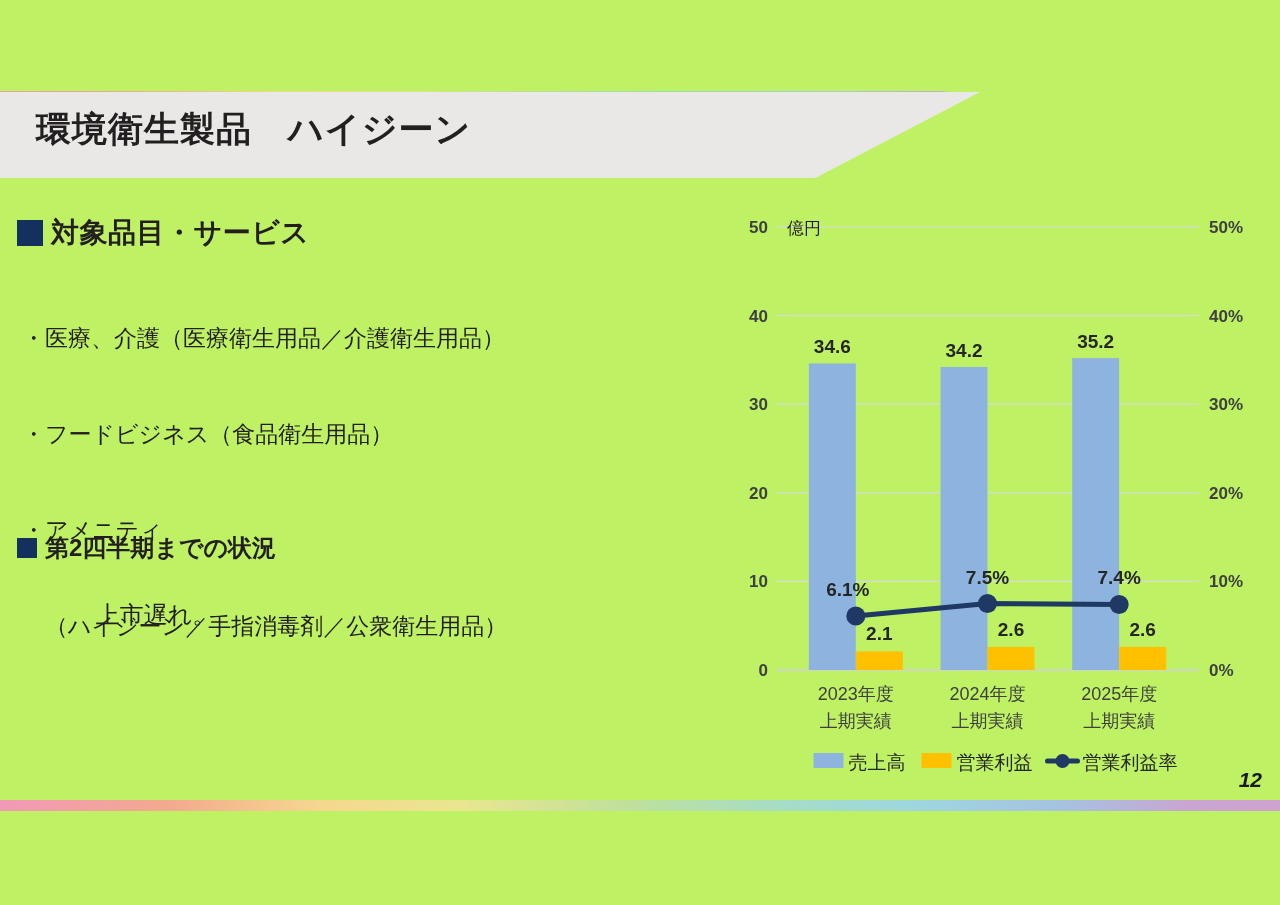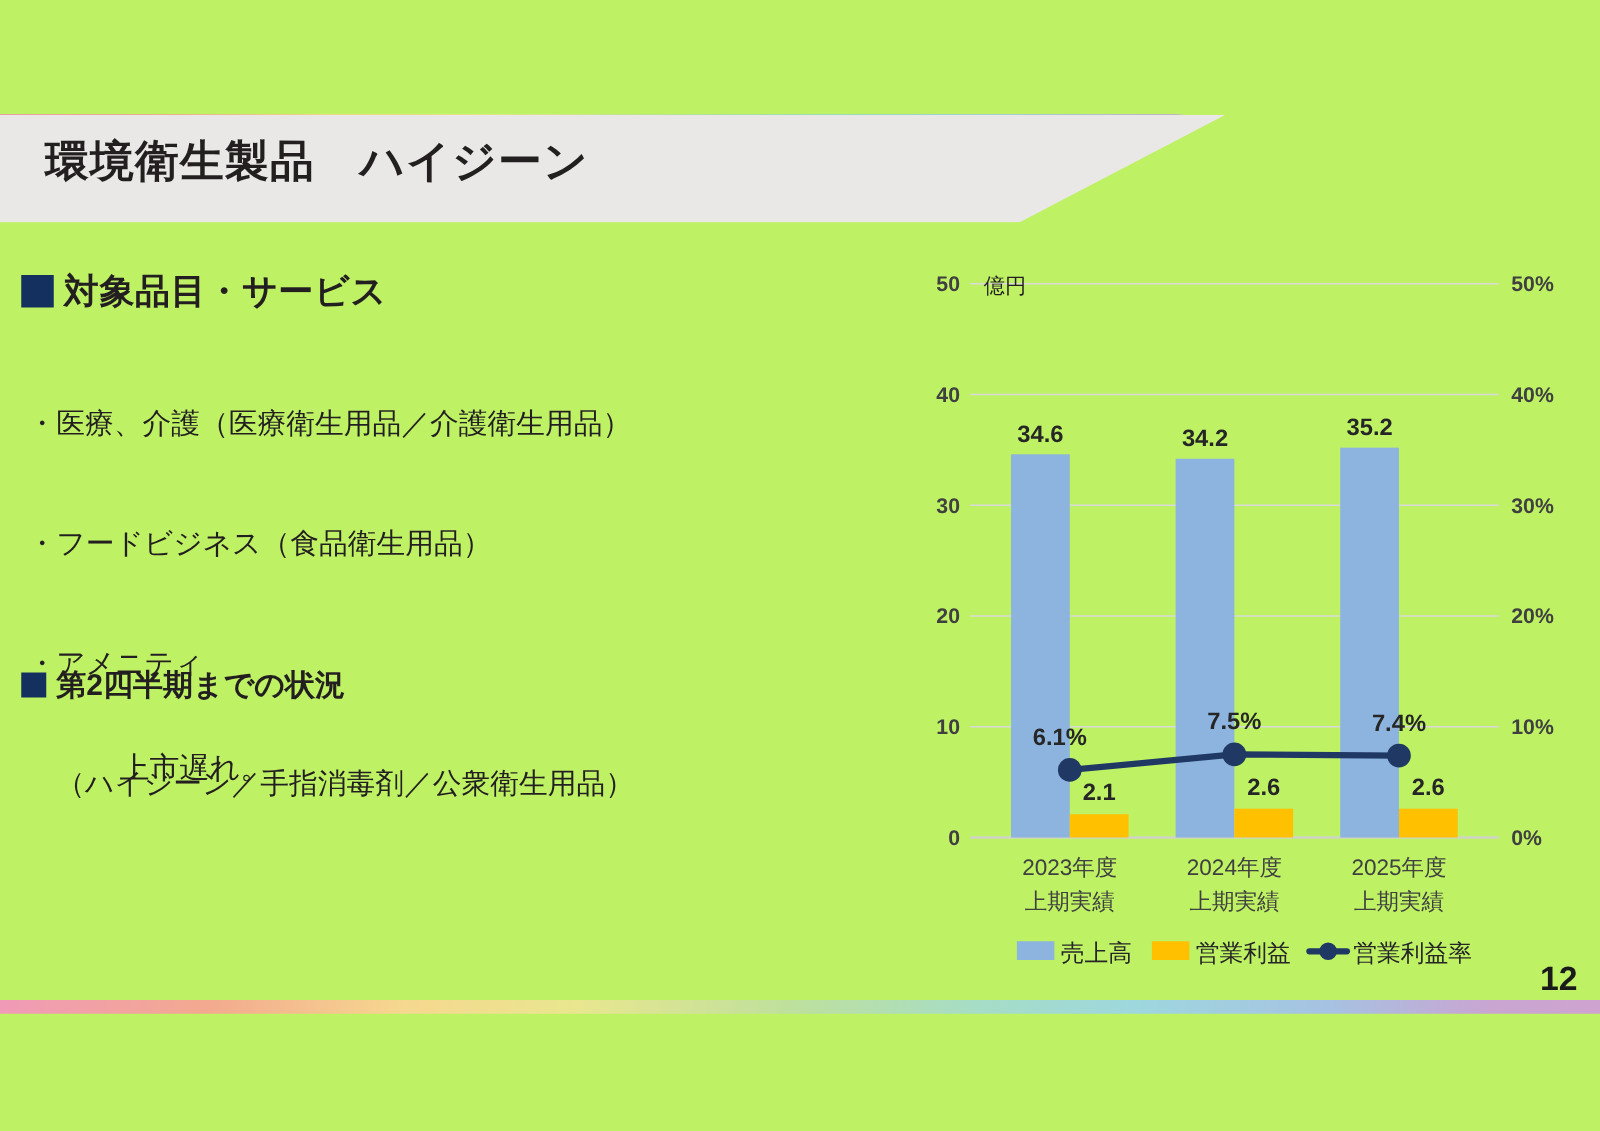--- a/index.html
+++ b/index.html
@@ -116,23 +116,24 @@
     position: absolute;
     left: 730px; top: 205px;
     width: 540px; height: 580px;
   }
   #chart svg { display: block; }
 
   
   #page-number {
     position: absolute;
     right: 18px; top: 768px;
-    font-size: 27px;
+    font-size: 21px;
     font-weight: 700;
     color: #1a1a1a;
+    font-style: italic;
   }
 
   
   #footer-rainbow {
     position: absolute;
     left: 0; top: 800px;
     width: 1280px; height: 11px;
     background: linear-gradient(90deg,
         #f09ab8 0%, #f3a98f 13%, #f6d78f 25%,
         #e9e68f 36%, #bfe09c 49%, #a6ddc6 61%,

